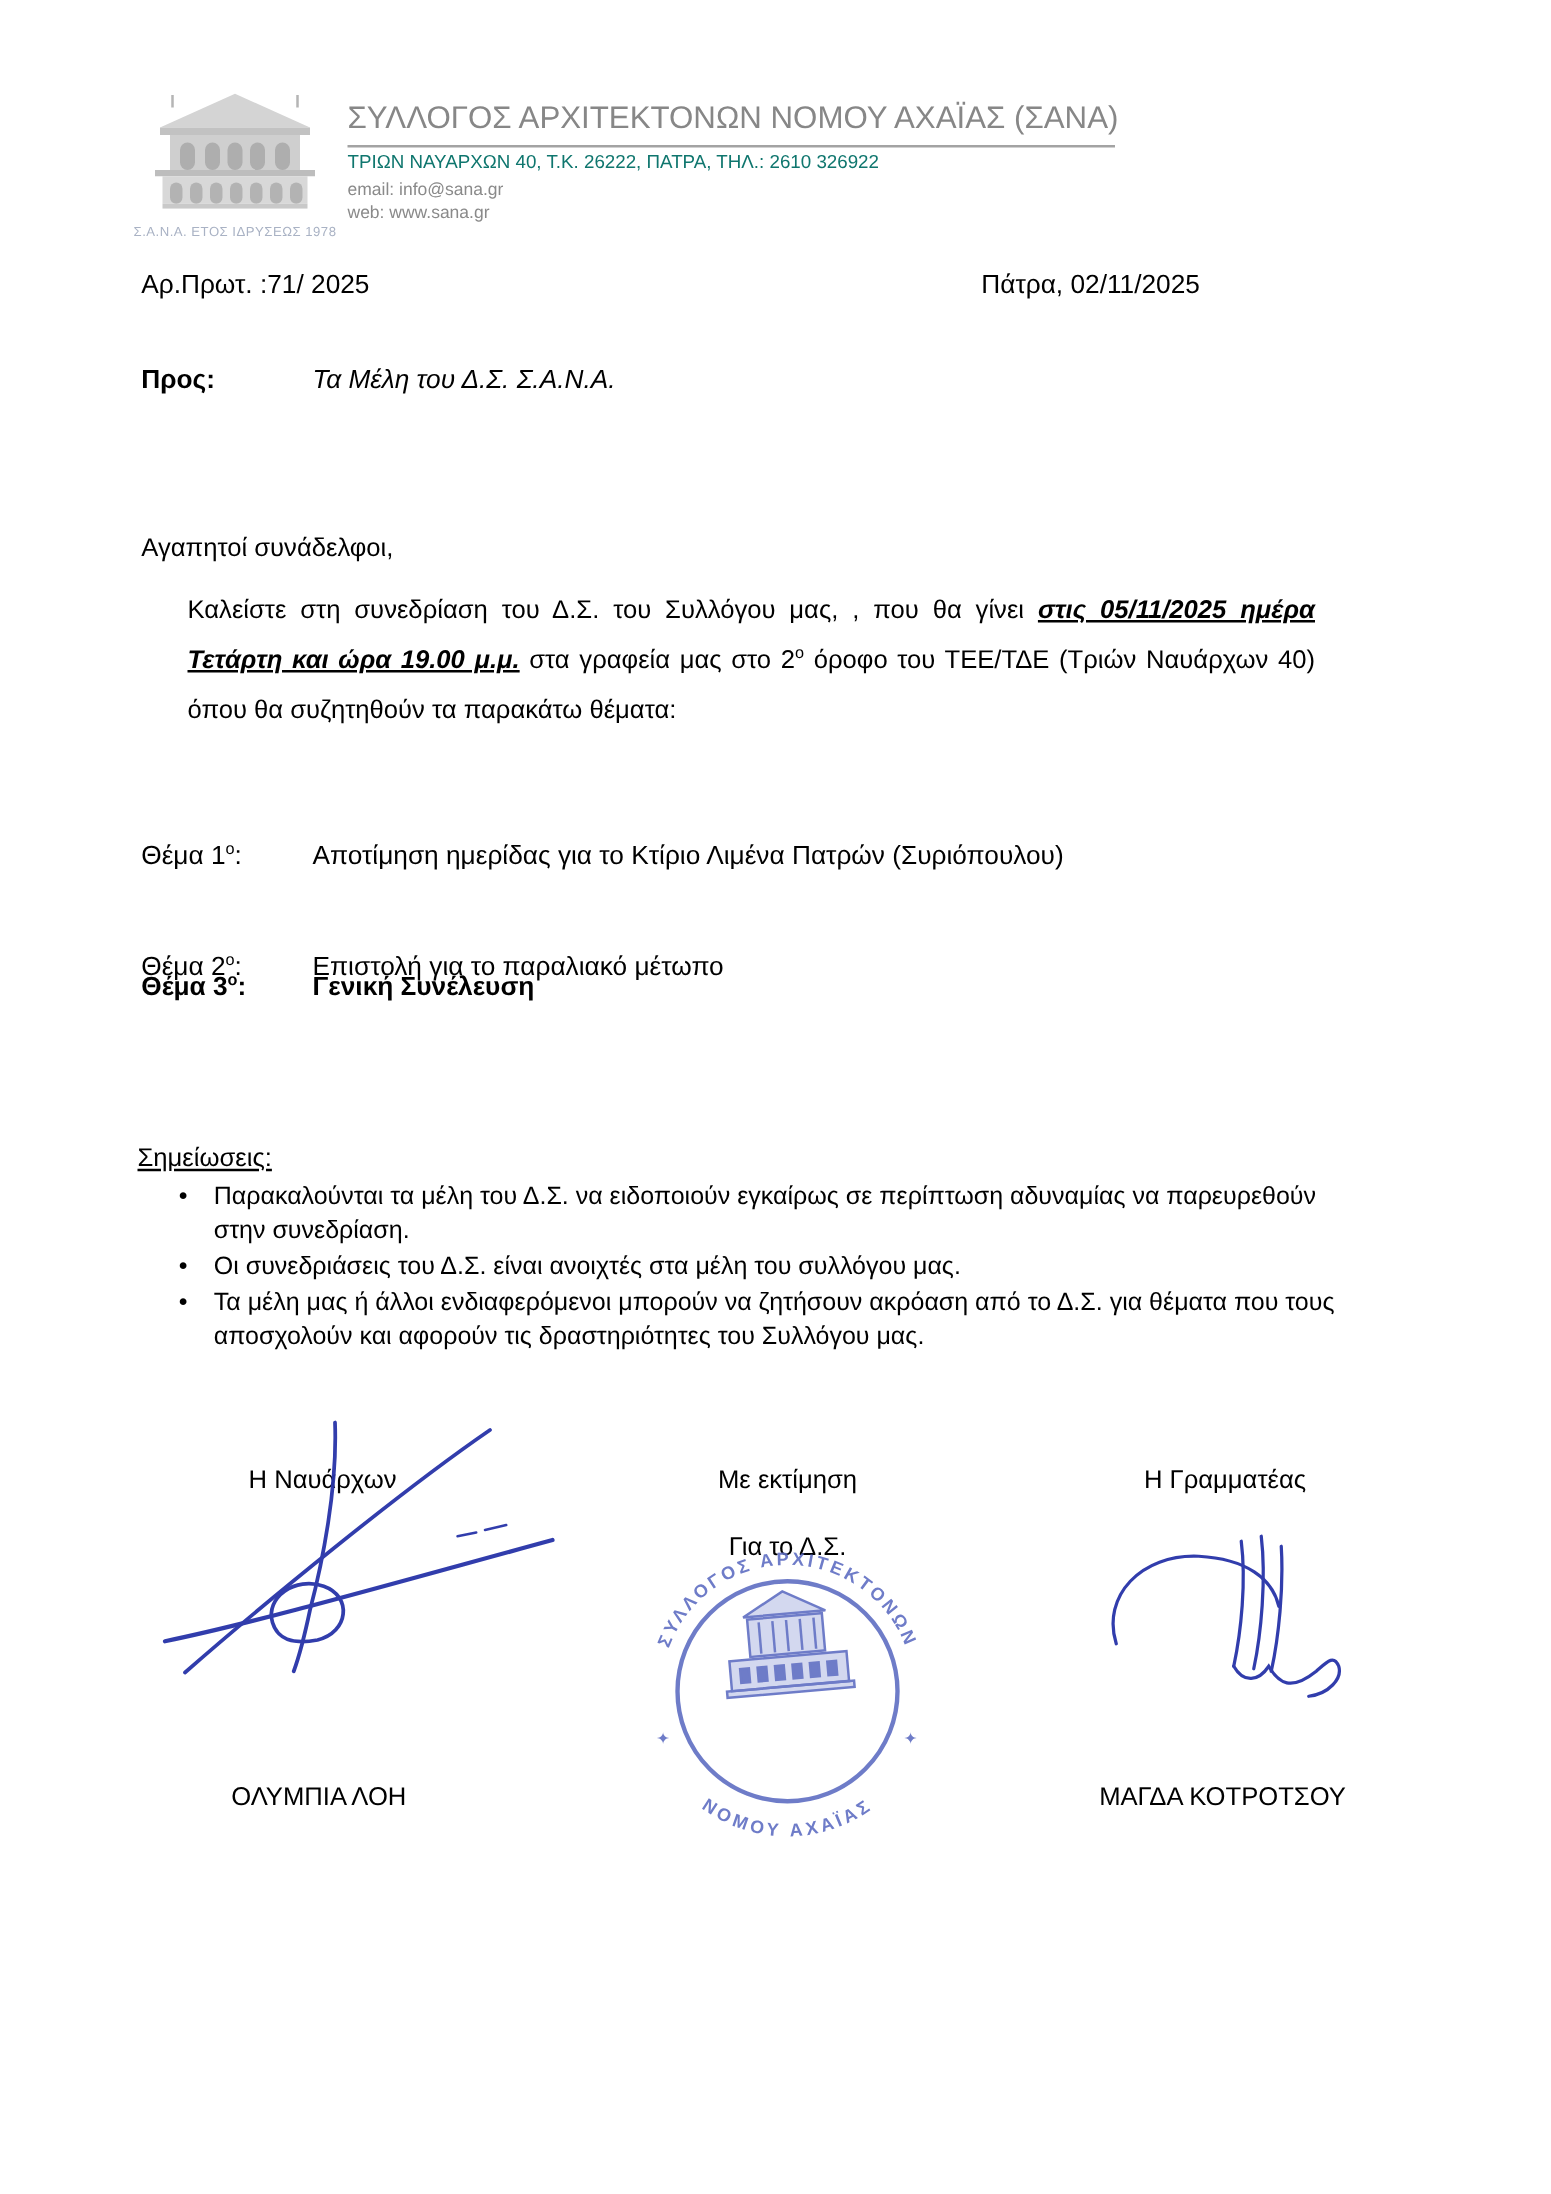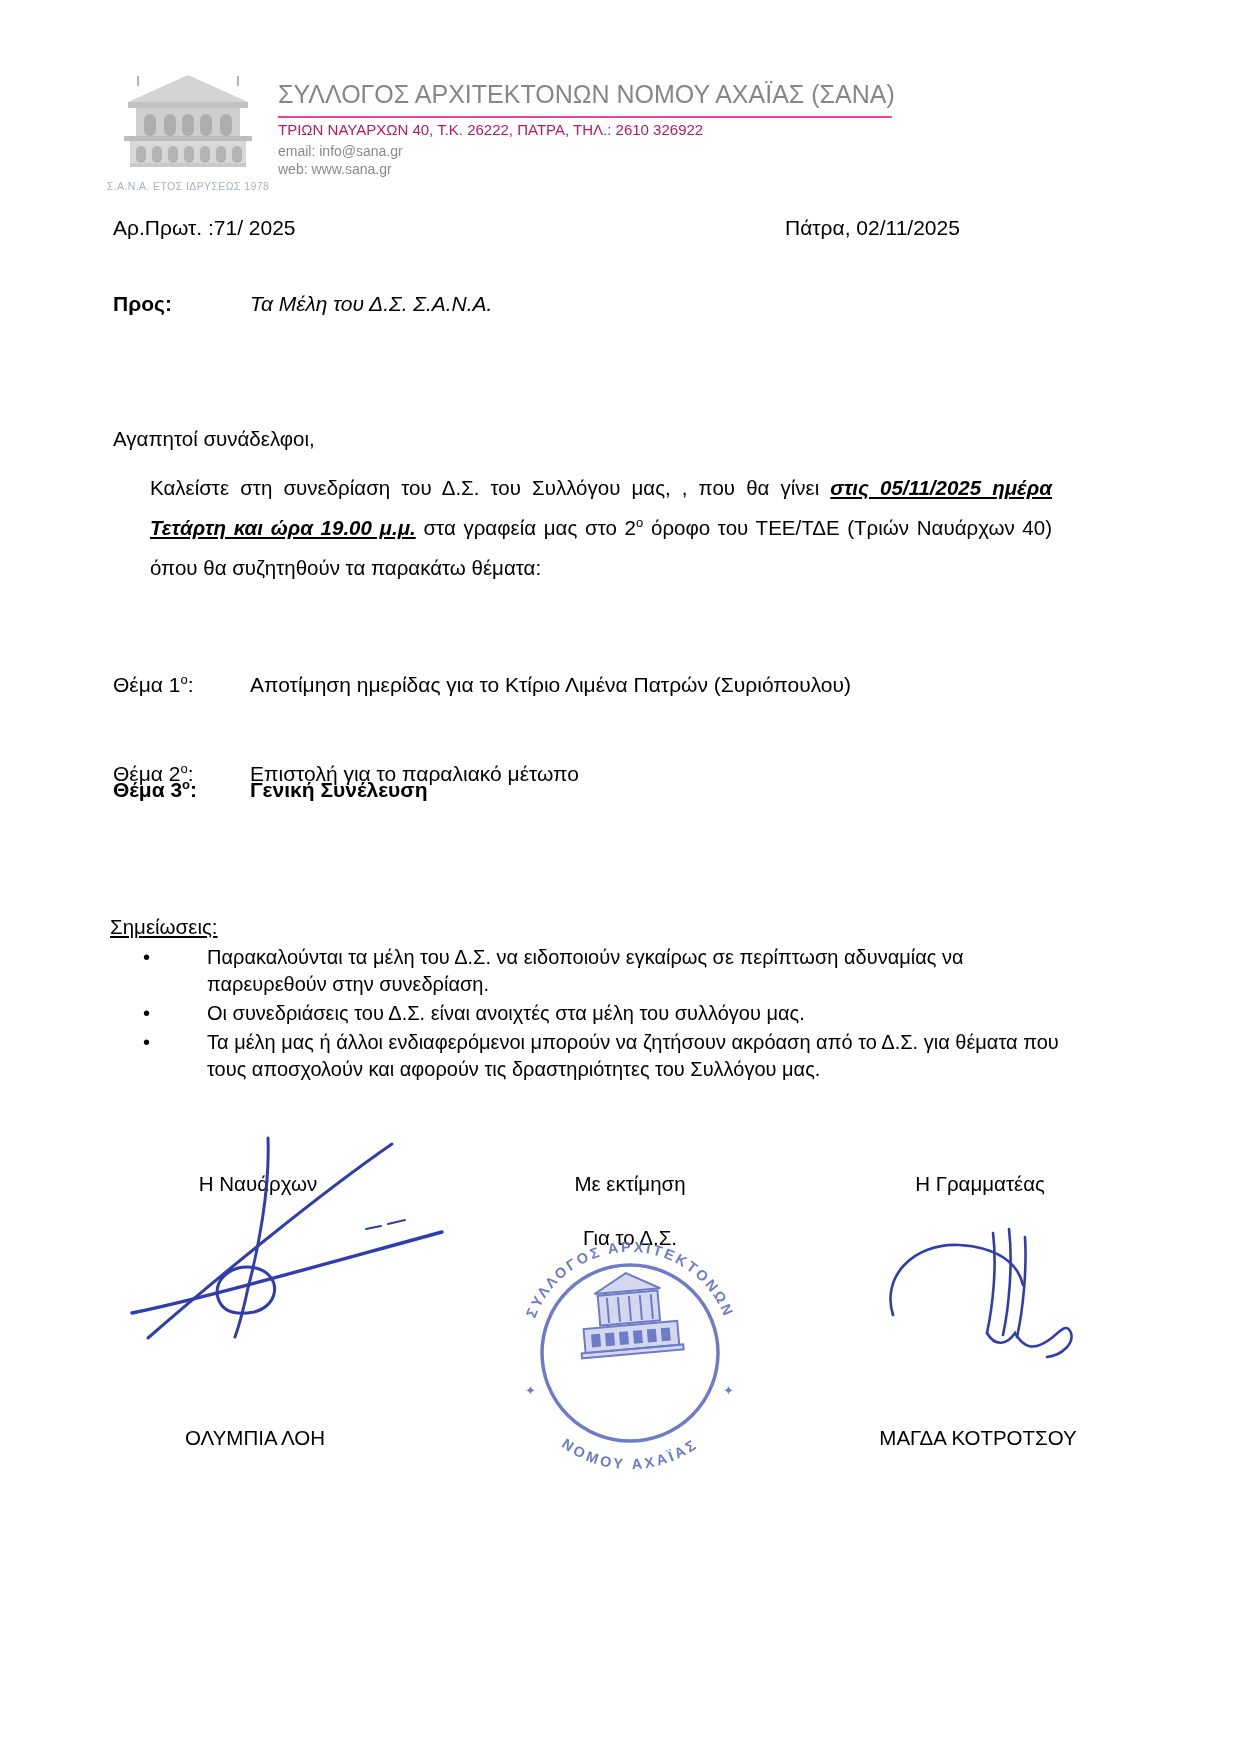--- a/index.html
+++ b/index.html
@@ -11,25 +11,25 @@
     color:#000;
     overflow:hidden;
   }
   .abs{position:absolute;}
 
   
   .org-title{
     left:278px;top:80px;width:614px;
     font-size:25px;color:#878787;
     padding-bottom:7px;
-    border-bottom:2px solid #ec4899;
+    border-bottom:2px solid #a3a3a3;
     white-space:nowrap;
   }
   .title-shadow{left:845px;top:87px;width:46px;height:23px;background:#d9d9d9;z-index:-1;}
-  .org-address{left:278px;top:121px;font-size:15px;color:#be185d;white-space:nowrap;}
+  .org-address{left:278px;top:121px;font-size:15px;color:#0f766e;white-space:nowrap;}
   .org-email{left:278px;top:143px;font-size:14px;color:#8a8a8a;}
   .org-web{left:278px;top:161px;font-size:14px;color:#8a8a8a;}
   .logo-wrap{left:118px;top:72px;width:140px;height:95px;}
   .logo-caption{left:100px;top:180px;width:176px;text-align:center;font-size:10.5px;letter-spacing:.4px;color:#a9b2c4;white-space:nowrap;}
 
   
   .protocol{left:113px;top:216px;font-size:21px;}
   .place-date{left:785px;top:216px;font-size:21px;}
 
   
@@ -48,21 +48,21 @@
   
   .topic-label{left:113px;font-size:21px;}
   .topic-text{left:250px;font-size:21px;}
   .t1{top:673px;} .t2{top:762px;} .t3{top:778px;font-weight:bold;}
 
   
   .notes-title{left:110px;top:915px;font-size:20.5px;text-decoration:underline;}
   .notes-list{left:113px;top:944px;width:965px;font-size:20px;line-height:27px;}
   .note-item{display:flex;margin-bottom:2px;}
   .note-bullet{flex:0 0 28px;margin-left:30px;text-align:left;font-size:20px;}
-  .note-text{flex:1;margin-left:36px;}
+  .note-text{flex:1;}
 
   
   .sig-label{font-size:20.5px;text-align:center;width:170px;}
   .president-role{left:173px;top:1172px;}
   .regards{left:545px;top:1172px;}
   .secretary-role{left:895px;top:1172px;}
   .for-board{left:545px;top:1226px;}
   .president-name{left:125px;top:1426px;width:260px;text-align:center;font-size:20.5px;}
   .secretary-name{left:843px;top:1426px;width:270px;text-align:center;font-size:20.5px;}
 

